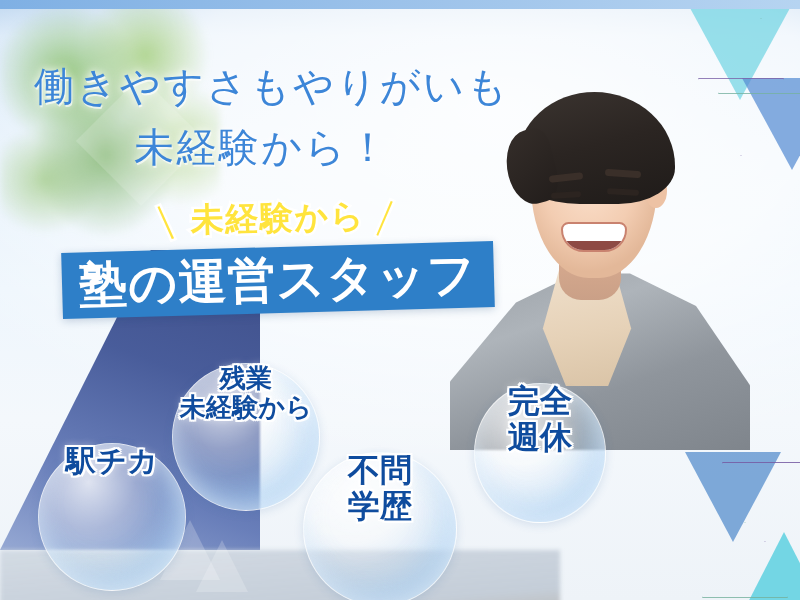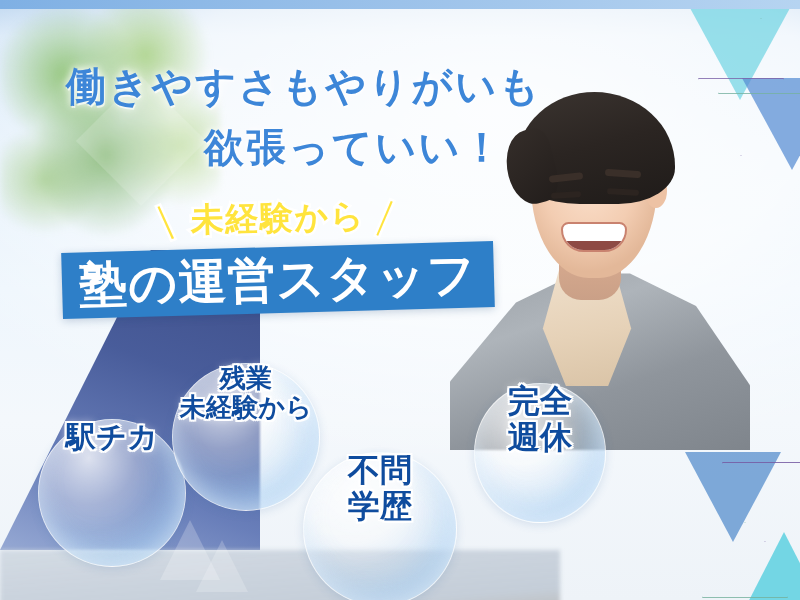--- a/index.html
+++ b/index.html
@@ -171,27 +171,26 @@
 
   
   .top-band{
     position:absolute;left:0;top:0;width:800px;height:9px;
     background:linear-gradient(90deg,#7fb0e4 0%,#9cc2ea 50%,#b6d4f1 100%);
   }
 
   
   .headline{
     position:absolute;left:34px;top:56px;width:540px;
-    font-size:40px;line-height:1.52;font-weight:700;letter-spacing:.06em;
+    font-size:40px;line-height:1.52;font-weight:400;letter-spacing:.06em;
     color:#3d86d8;
     text-shadow:
        0 0 7px rgba(255,255,255,.95),
        0 0 14px rgba(255,255,255,.85),
        1px 2px 0 rgba(255,255,255,.65);
-    text-align: center;
   }
   .headline .l2{display:block;padding-left:100px;}
 
   .kicker{
     position:absolute;left:150px;top:196px;
     font-size:33px;font-weight:700;letter-spacing:.05em;
     color:#ffe43d;
     -webkit-text-stroke:5px #ffffff;
     paint-order:stroke fill;
     transform:rotate(-1.4deg);
@@ -233,21 +232,21 @@
     display:block;
     text-shadow:
       -2px 0 0 rgba(255,255,255,.95), 2px 0 0 rgba(255,255,255,.95),
        0 -2px 0 rgba(255,255,255,.95), 0 2px 0 rgba(255,255,255,.95),
       -2px -2px 0 rgba(255,255,255,.95), 2px 2px 0 rgba(255,255,255,.95),
       -2px 2px 0 rgba(255,255,255,.95), 2px -2px 0 rgba(255,255,255,.95),
        0 0 8px rgba(255,255,255,.9);
     line-height:1.12;
   }
 
-  #bubble-eki   {left:38px; top:419px; width:146px;height:146px;font-size:30px;}
+  #bubble-eki   {left:38px; top:443px; width:146px;height:146px;font-size:30px;}
   #bubble-zangyo{left:172px;top:363px; width:146px;height:146px;font-size:26px;}
   #bubble-gakureki{left:303px;top:452px;width:152px;height:152px;font-size:32px;}
   #bubble-shukyu{left:474px;top:383px; width:130px;height:138px;font-size:32px;}
 </style>
 </head>
 <body>
 
 <div id="banner">
 
   <div class="layer bg-base"></div>
@@ -280,21 +279,21 @@
   <div class="tri tri-g"></div>
   <div class="tri tri-h"></div>
   <div class="tri tri-i"></div>
   <div class="tri tri-j"></div>
   <div class="tri tri-k"></div>
 
   <div class="top-band"></div>
 
   <div class="headline">
     <span class="l1">働きやすさもやりがいも</span>
-    <span class="l2">欲張っていい！</span>
+    <span class="l2">未経験から！</span>
   </div>
 
   <div class="kicker">
     <span class="sl left">＼</span><span>未経験から</span><span class="sl right">／</span>
   </div>
 
   <div class="title-band">
     <div class="title-text">塾の運営スタッフ</div>
   </div>
 

